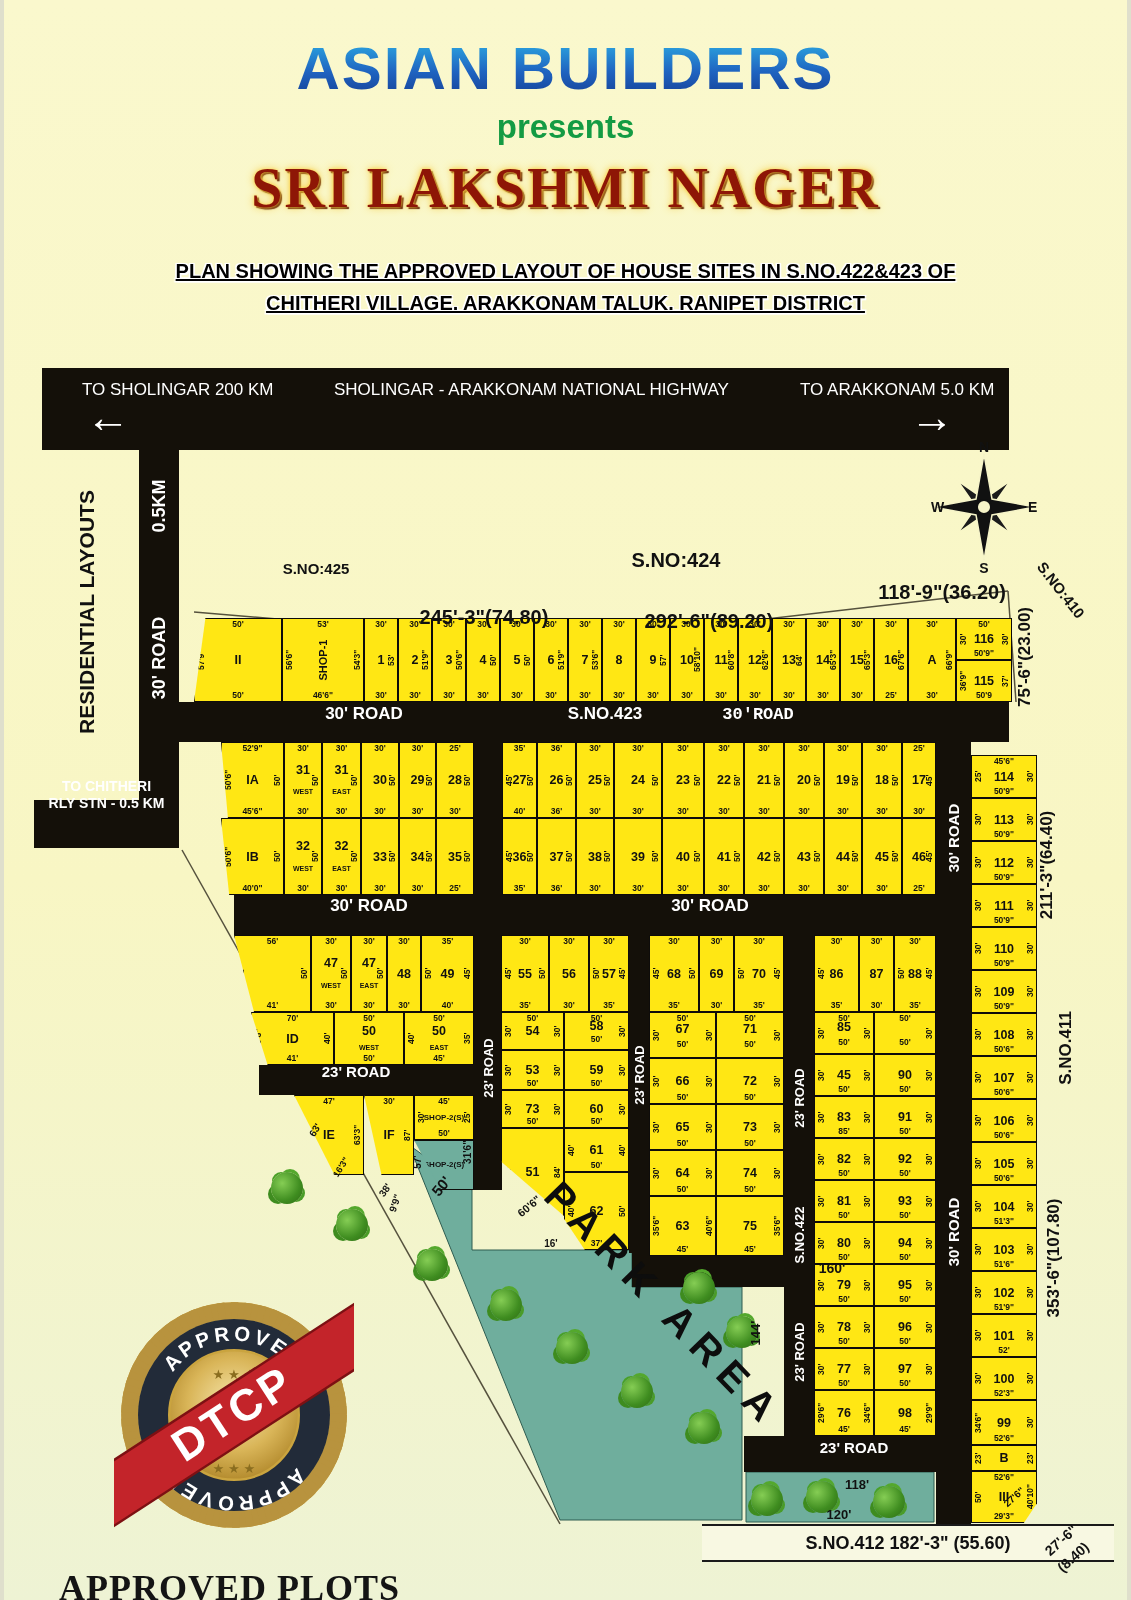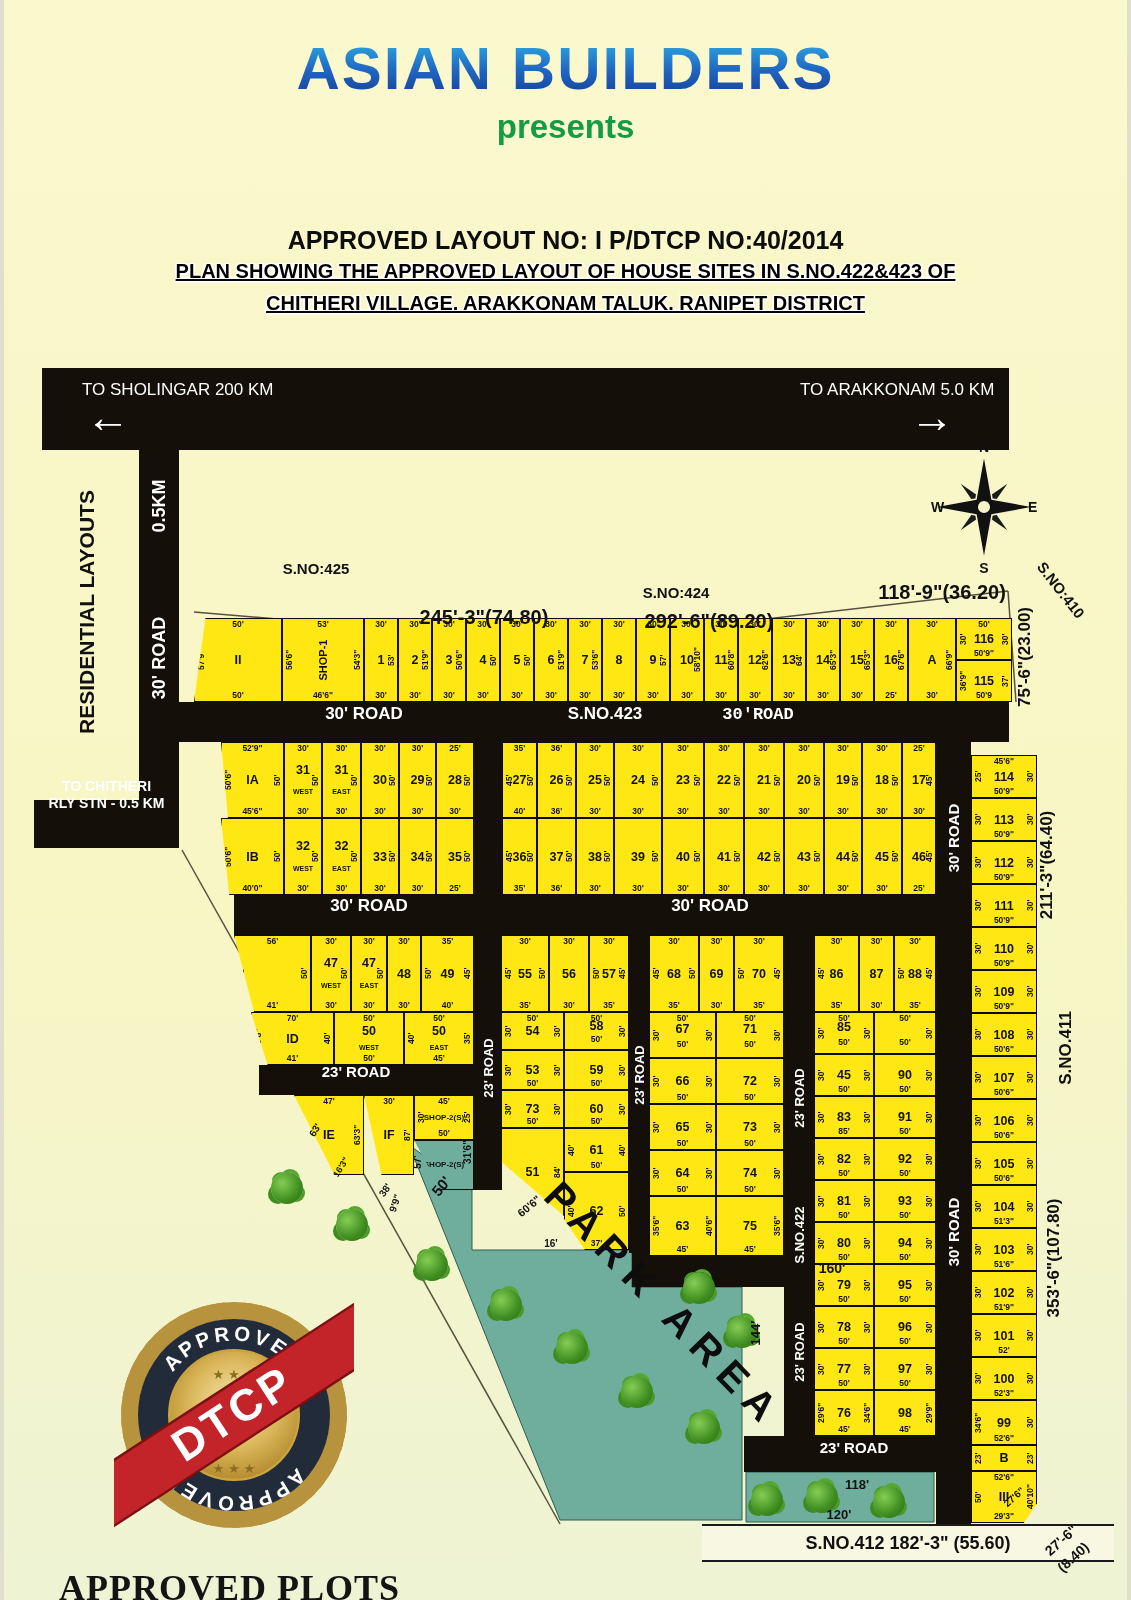--- a/index.html
+++ b/index.html
@@ -48,34 +48,35 @@
   svg.lay{position:absolute;left:0;top:0;z-index:1;}
   svg.over{position:absolute;z-index:6;}
 </style>
 </head>
 <body>
 
 <div class="page">
 
   <div class="hdr brand">ASIAN BUILDERS</div>
   <div class="hdr presents">presents</div>
-  <div class="hdr approval">APPROVED LAYOUT NO: I P/DTCP NO:40/2014</div>
+  <div class="hdr project">SRI LAKSHMI NAGER</div>
   <div class="hdr planline pl1">PLAN SHOWING THE APPROVED LAYOUT OF HOUSE SITES IN S.NO.422&amp;423 OF</div>
   <div class="hdr planline pl2">CHITHERI VILLAGE. ARAKKONAM TALUK. RANIPET DISTRICT</div>
 
   <svg class="lay" width="1131" height="1600">
     <polygon points="405,1145 468,1190 468,1250 628,1250 628,1287 738,1287 738,1520 556,1520" fill="#6fae9d" stroke="#2e5c50" stroke-width="1"></polygon>
     <polygon points="742,1472 930,1472 930,1522 742,1522" fill="#6fae9d" stroke="#2e5c50" stroke-width="1"></polygon>
     <line x1="178" y1="850" x2="556" y2="1524" stroke="#55513d" stroke-width="1.5"></line>
     <line x1="190" y1="612" x2="556" y2="643" stroke="#55513d" stroke-width="1.5"></line>
     <line x1="556" y1="643" x2="1004" y2="591" stroke="#55513d" stroke-width="1.5"></line>
     <line x1="1004" y1="591" x2="1012" y2="702" stroke="#55513d" stroke-width="1.5"></line>
   </svg>
 
   <span class="hwtxt" style="left:78px;top:380px;">TO SHOLINGAR 200 KM</span>
+  <span class="hwtxt" style="left:330px;top:380px;">SHOLINGAR - ARAKKONAM NATIONAL HIGHWAY</span>
   <span class="hwtxt" style="left:796px;top:380px;">TO ARAKKONAM 5.0 KM</span>
   <span class="arrow" style="left:82px;top:402px;">←</span>
   <span class="arrow" style="left:906px;top:402px;">→</span>
 
   <div class="chit" style="left:30px;top:778px;">
     <span>TO CHITHERI</span><br><span>RLY STN - 0.5 KM</span>
   </div>
 
   <svg class="over" style="left:925px;top:442px;" width="110" height="132" viewBox="0 0 110 132">
     <polygon points="55,32 60,60 88,65 60,70 55,98 50,70 22,65 50,60" fill="#1b1b1b" transform="rotate(45 55 65)"></polygon>
@@ -906,21 +907,21 @@
       <span class="dr">34'6"</span>
       <span class="num">76</span>
     </div>
     <div class="plot" style="left: 870px; top: 1390px; width: 62px; height: 46px;">
       <span class="db">45'</span>
       <span class="dr">29'9"</span>
       <span class="num">98</span>
     </div>
     <span class="flabel" style="left: 312px; top: 568px; font-size: 15px; color: rgb(17, 17, 17); transform: translate(-50%, -50%) rotate(0deg);">S.NO:425</span>
     <span class="flabel" style="left: 480px; top: 617px; font-size: 20px; color: rgb(17, 17, 17); transform: translate(-50%, -50%) rotate(0deg);">245'-3"(74.80)</span>
-    <span class="flabel" style="left: 672px; top: 592px; font-size: 15px; color: rgb(17, 17, 17); transform: translate(-50%, -50%) rotate(0deg);">S.NO:424</span>
+    <span class="flabel" style="left: 672px; top: 560px; font-size: 20px; color: rgb(17, 17, 17); transform: translate(-50%, -50%) rotate(0deg);">S.NO:424</span>
     <span class="flabel" style="left: 705px; top: 621px; font-size: 20px; color: rgb(17, 17, 17); transform: translate(-50%, -50%) rotate(0deg);">292'-6"(89.20)</span>
     <span class="flabel" style="left: 938px; top: 592px; font-size: 20px; color: rgb(17, 17, 17); transform: translate(-50%, -50%) rotate(0deg);">118'-9"(36.20)</span>
     <span class="flabel" style="left: 1057px; top: 590px; font-size: 15px; color: rgb(17, 17, 17); transform: translate(-50%, -50%) rotate(52deg);">S.NO:410</span>
     <span class="flabel" style="left: 1021px; top: 657px; font-size: 17px; color: rgb(17, 17, 17); transform: translate(-50%, -50%) rotate(-90deg);">75'-6"(23.00)</span>
     <span class="flabel" style="left: 1043px; top: 865px; font-size: 17px; color: rgb(17, 17, 17); transform: translate(-50%, -50%) rotate(-90deg);">211'-3"(64.40)</span>
     <span class="flabel" style="left: 1062px; top: 1048px; font-size: 17px; color: rgb(17, 17, 17); transform: translate(-50%, -50%) rotate(-90deg);">S.NO.411</span>
     <span class="flabel" style="left: 1050px; top: 1258px; font-size: 17px; color: rgb(17, 17, 17); transform: translate(-50%, -50%) rotate(-90deg);">353'-6"(107.80)</span>
     <span class="flabel" style="left: 360px; top: 714px; font-size: 17px; color: rgb(255, 255, 255); transform: translate(-50%, -50%) rotate(0deg);">30' ROAD</span>
     <span class="flabel" style="left: 601px; top: 714px; font-size: 17px; color: rgb(255, 255, 255); transform: translate(-50%, -50%) rotate(0deg);">S.NO.423</span>
     <span class="flabel" style="left: 754px; top: 714px; font-size: 17px; color: rgb(255, 255, 255); transform: translate(-50%, -50%) rotate(0deg); font-family: Liberation Mono, monospace;">30'ROAD</span>

